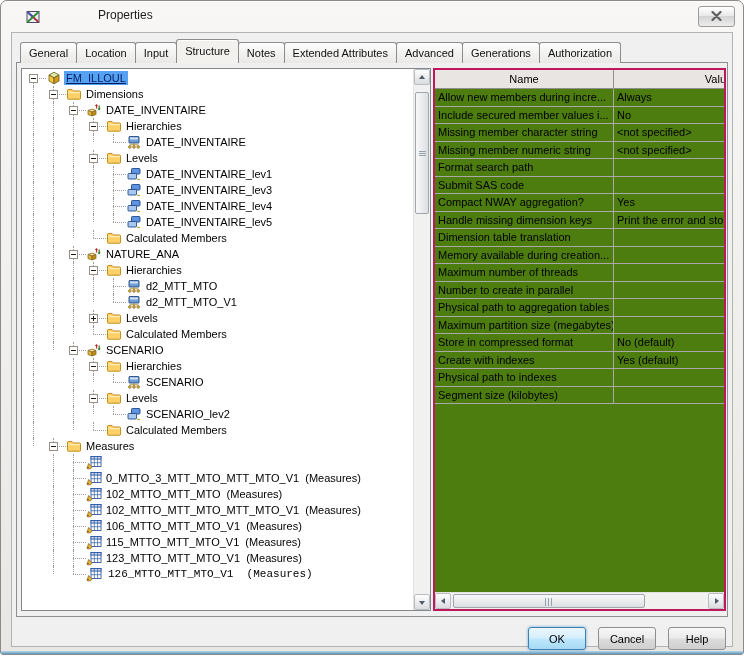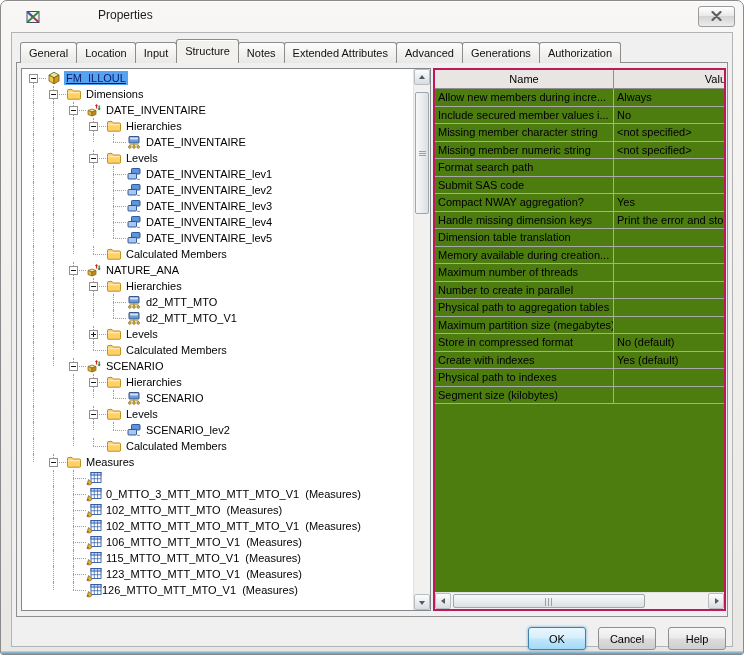--- a/index.html
+++ b/index.html
@@ -262,37 +262,20 @@
               <div class="vg" style="left: 91px; top: 0px; height: 8px;"></div>
               <div class="vg" style="left: 91px; top: 8px; height: 8px;"></div>
               <div class="hstub" style="left: 91px; width: 13px;"></div>
               <span class="ticon" style="left: 104px;">
                 <svg width="16" height="16" viewBox="0 0 16 16">
                   <rect x="5.5" y="2.5" width="8.5" height="5.5" rx="0.8" fill="#5f93dd" stroke="#1f4c8f" stroke-width="0.9"></rect>
                   <rect x="2" y="7.5" width="8.5" height="5.5" rx="0.8" fill="#a8c6ee" stroke="#1f4c8f" stroke-width="0.9"></rect>
                   <path d="M11 13.4 h3" stroke="#caa23a" stroke-width="1.2"></path>
                 </svg>
               </span>
-              <span class="tlabel" style="left: 122px;">DATE_INVENTAIRE_lev2</span>
-            </div>
-            <div class="trow">
-              <div class="vg" style="left: 11px; top: 0px; height: 16px;"></div>
-              <div class="vg" style="left: 31px; top: 0px; height: 16px;"></div>
-              <div class="vg" style="left: 51px; top: 0px; height: 16px;"></div>
-              <div class="vg" style="left: 71px; top: 0px; height: 16px;"></div>
-              <div class="vg" style="left: 91px; top: 0px; height: 8px;"></div>
-              <div class="vg" style="left: 91px; top: 8px; height: 8px;"></div>
-              <div class="hstub" style="left: 91px; width: 13px;"></div>
-              <span class="ticon" style="left: 104px;">
-                <svg width="16" height="16" viewBox="0 0 16 16">
-                  <rect x="5.5" y="2.5" width="8.5" height="5.5" rx="0.8" fill="#5f93dd" stroke="#1f4c8f" stroke-width="0.9"></rect>
-                  <rect x="2" y="7.5" width="8.5" height="5.5" rx="0.8" fill="#a8c6ee" stroke="#1f4c8f" stroke-width="0.9"></rect>
-                  <path d="M11 13.4 h3" stroke="#caa23a" stroke-width="1.2"></path>
-                </svg>
-              </span>
               <span class="tlabel" style="left: 122px;">DATE_INVENTAIRE_lev3</span>
             </div>
             <div class="trow">
               <div class="vg" style="left: 11px; top: 0px; height: 16px;"></div>
               <div class="vg" style="left: 31px; top: 0px; height: 16px;"></div>
               <div class="vg" style="left: 51px; top: 0px; height: 16px;"></div>
               <div class="vg" style="left: 71px; top: 0px; height: 16px;"></div>
               <div class="vg" style="left: 91px; top: 0px; height: 8px;"></div>
               <div class="vg" style="left: 91px; top: 8px; height: 8px;"></div>
               <div class="hstub" style="left: 91px; width: 13px;"></div>
@@ -665,21 +648,21 @@
               <div class="hstub" style="left: 51px; width: 13px;"></div>
               <span class="ticon" style="left: 64px;">
                 <svg width="16" height="16" viewBox="0 0 16 16">
                   <rect x="5" y="2.5" width="10" height="10" fill="#ffffff" stroke="#2f5aa0" stroke-width="0.9"></rect>
                   <rect x="5" y="2.5" width="10" height="2.6" fill="#c3d6f2" stroke="#2f5aa0" stroke-width="0.9"></rect>
                   <path d="M8.3 2.5 V12.5 M11.6 2.5 V12.5 M5 8.7 H15" stroke="#2f5aa0" stroke-width="0.7" fill="none"></path>
                   <polygon points="1,14.5 2.6,9.5 6.2,13 4,15" fill="#e8b33c" stroke="#8a6d1f" stroke-width="0.8"></polygon>
                   <polygon points="1,14.5 1.9,12.7 3.1,13.8" fill="#7a4a12"></polygon>
                 </svg>
               </span>
-              <span class="tlabel" style="left: 78px;">126_MTTO_MTT_MTO_V1  (Measures)</span>
+              <span class="tlabel" style="left: 84px; font-family: Liberation Mono, monospace;">126_MTTO_MTT_MTO_V1  (Measures)</span>
             </div>
           </div>
         <div class="vscroll">
           <div class="sbtn" style="top:0;left:0;">
               <span class="tri up"></span>
             </div>
           <div class="vthumb"></div>
           <div class="sbtn" style="bottom:0;left:0;">
               <span class="tri down"></span>
             </div>

